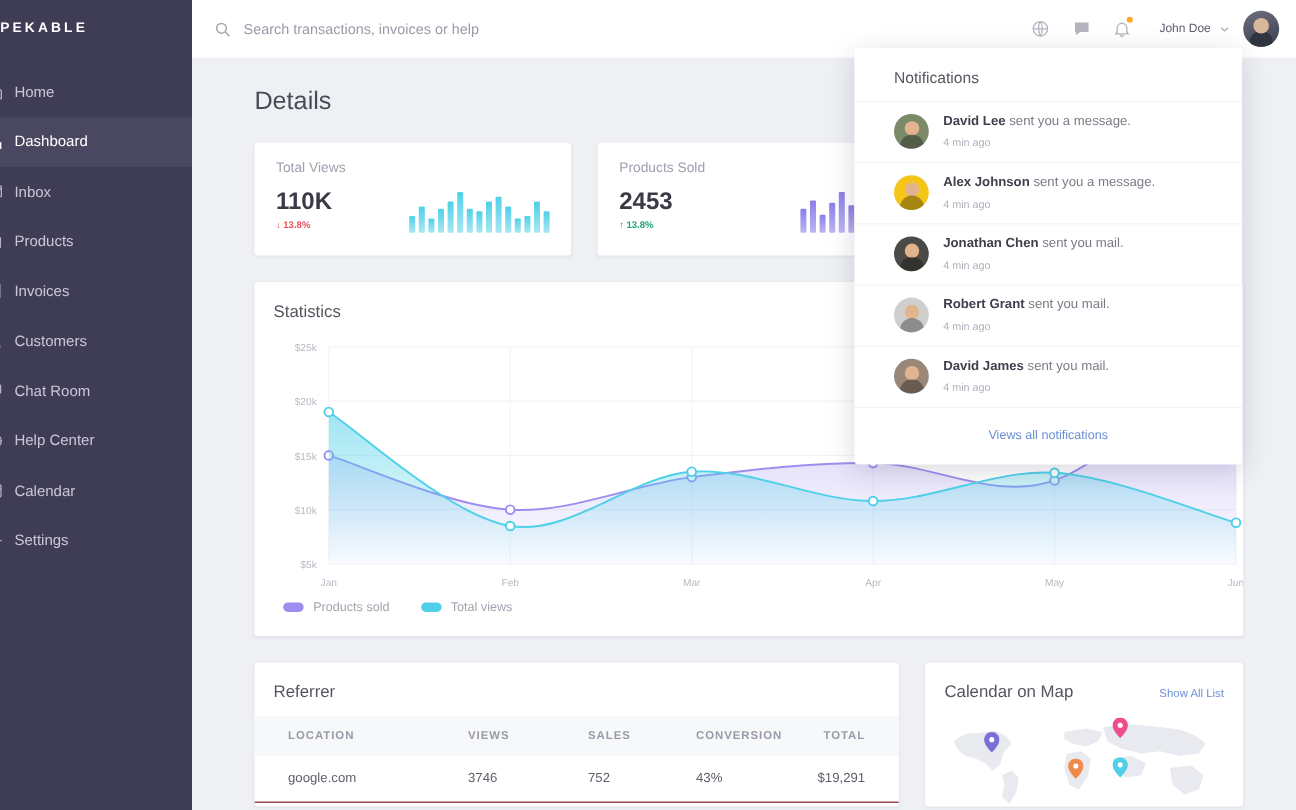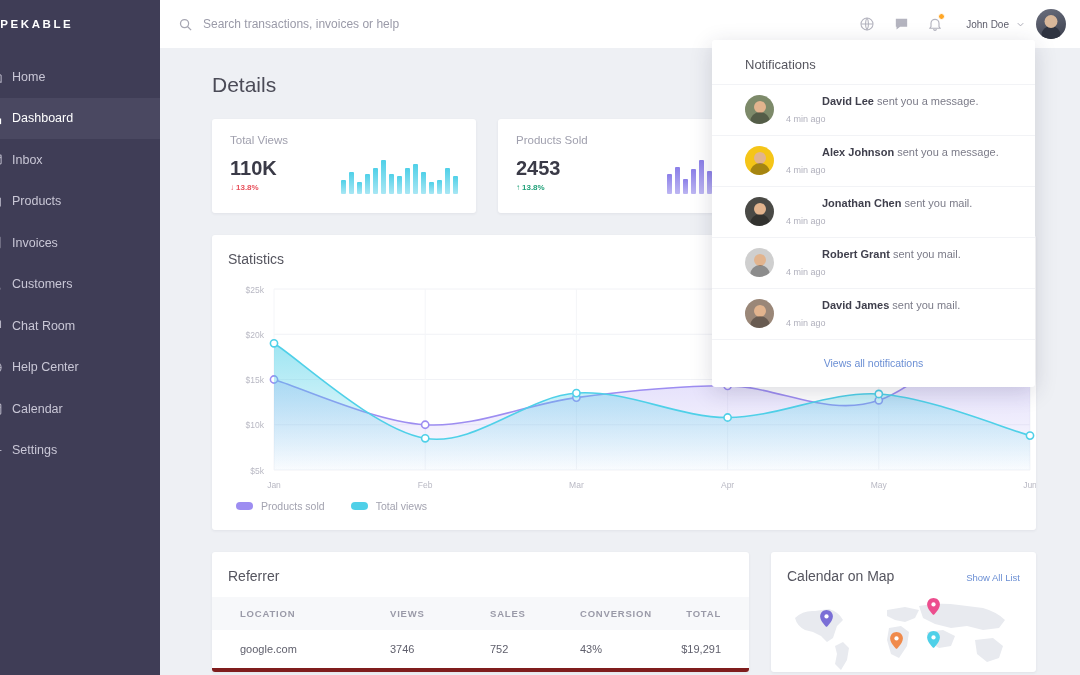--- a/index.html
+++ b/index.html
@@ -146,21 +146,21 @@
     padding: 16px 0 0 0; height: 120px; overflow: hidden;
   }
   .referrer-panel .panel-title { padding-left: 16px; }
   table { width: 100%; border-collapse: collapse; margin-top: 13px; }
   thead tr { background: #f7f8fa; }
   th {
     font-size: 9.5px; color: #9a9aa8; font-weight: bold;
     letter-spacing: .8px; text-align: left;
     padding: 11px 0 11px 0; text-transform: uppercase;
   }
-  td { font-size: 11px; color: #60606d; padding: 13px 0; border-bottom: 5px solid #7f1d1d; }
+  td { font-size: 11px; color: #60606d; padding: 13px 0; border-bottom: 1px solid #7f1d1d; }
   th:nth-child(1), td:nth-child(1) { padding-left: 28px; width: 178px; }
   th:nth-child(2), td:nth-child(2) { width: 100px; }
   th:nth-child(3), td:nth-child(3) { width: 90px; }
   th:nth-child(4), td:nth-child(4) { width: 100px; }
   th:nth-child(5), td:nth-child(5) { text-align: right; padding-right: 28px; }
 
   .map-panel {
     width: 265px; background: #fff; border-radius: 3px;
     box-shadow: 0 1px 3px rgba(60,60,90,.07);
     padding: 16px 16px 0 16px; height: 120px; overflow: hidden;
@@ -194,21 +194,21 @@
     transform: translateX(-50%);
     width: 12px; height: 12px; border-radius: 50%;
   }
   .notif-av .body {
     position: absolute; left: 50%; top: 58%;
     transform: translateX(-50%);
     width: 20px; height: 16px; border-radius: 10px 10px 2px 2px;
   }
   .notif-txt { line-height: 1.45; }
   .notif-line { font-size: 11px; color: #7b7b88; }
-  .notif-line b { color: #3f3f4c; font-weight: bold; margin-left: 36px; }
+  .notif-line b { color: #3f3f4c; font-weight: bold; }
   .notif-time { font-size: 9px; color: #b0b0bc; margin-top: 3px; }
   .notif-foot {
     border-top: 1px solid #f2f3f6;
     text-align: center; padding: 13px 0 12px 0;
   }
   .notif-foot span { font-size: 10.5px; color: #6b8fd4; cursor: pointer; }
 </style>
 </head>
 <body>
 

